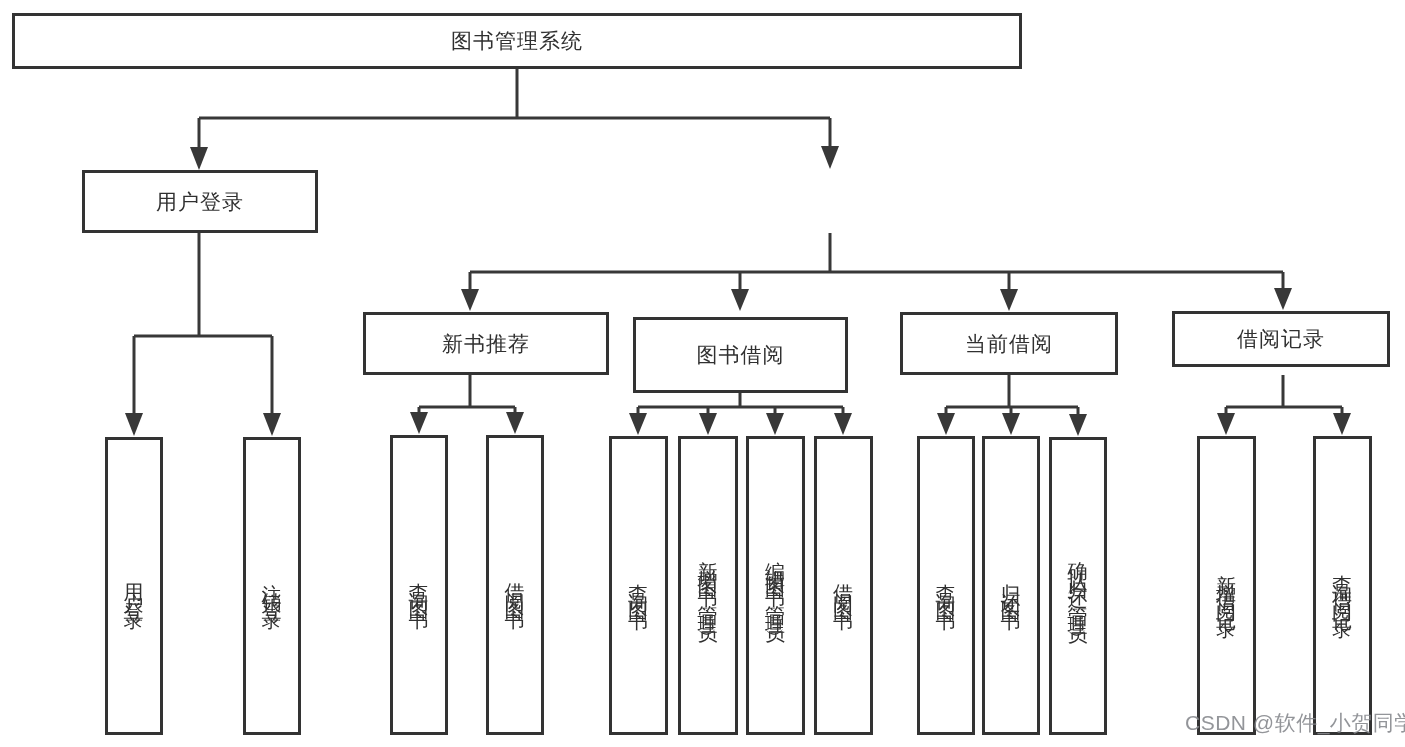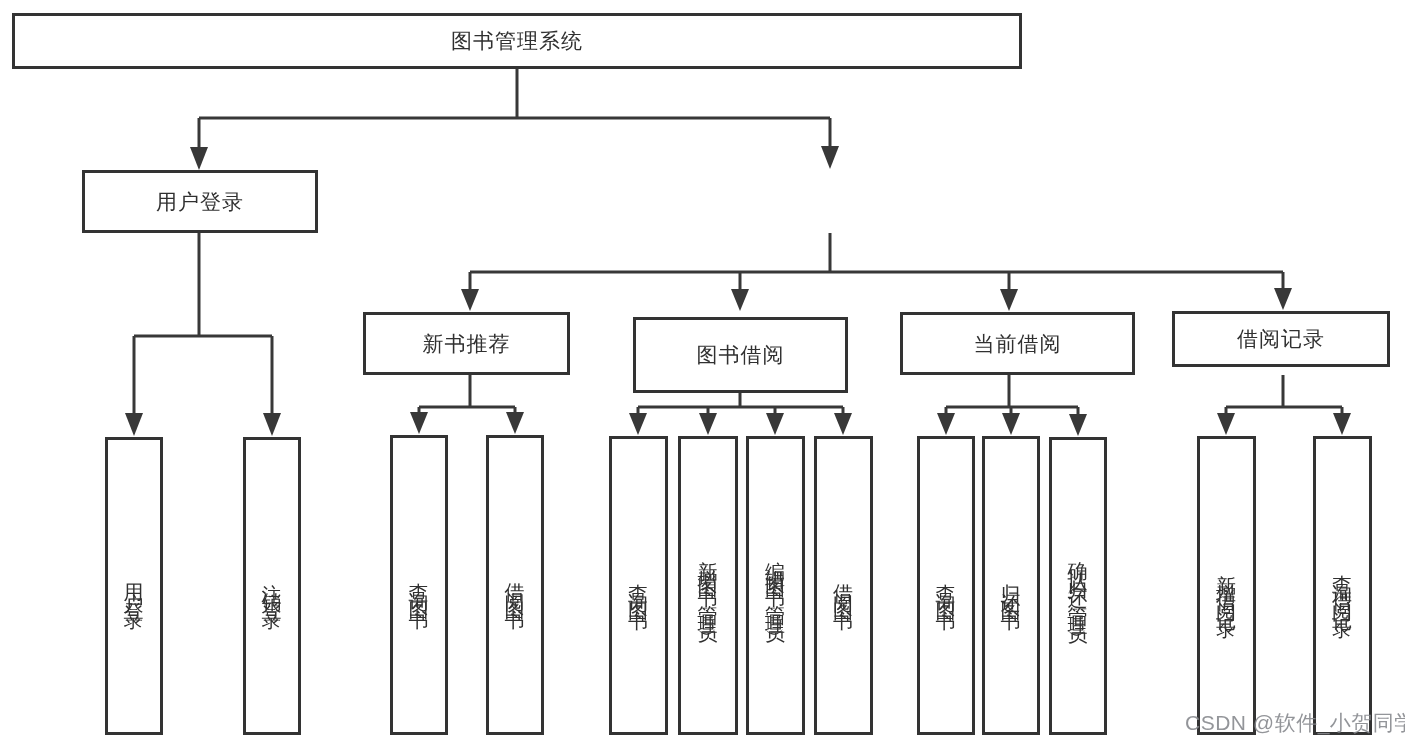--- a/index.html
+++ b/index.html
@@ -113,23 +113,23 @@
       <polygon points="1069,414 1087,414 1078,436"></polygon>
       <polygon points="1217,413 1235,413 1226,435"></polygon>
       <polygon points="1333,413 1351,413 1342,435"></polygon>
     </g>
   </svg>
 
   <div class="node h" style="left:12px; top:13px; width:1010px; height:56px;">图书管理系统</div>
 
   <div class="node h" style="left:82px; top:170px; width:236px; height:63px;">用户登录</div>
 
-  <div class="node h" style="left:363px; top:312px; width:207px; height:63px;">新书推荐</div>
+  <div class="node h" style="left:363px; top:312px; width:246px; height:63px;">新书推荐</div>
   <div class="node h" style="left:633px; top:317px; width:215px; height:76px;">图书借阅</div>
-  <div class="node h" style="left:900px; top:312px; width:235px; height:63px;">当前借阅</div>
+  <div class="node h" style="left:900px; top:312px; width:218px; height:63px;">当前借阅</div>
   <div class="node h" style="left:1172px; top:311px; width:218px; height:56px;">借阅记录</div>
 
   <div class="node v" style="left:105px; top:437px; width:58px; height:298px;">用户登录</div>
   <div class="node v" style="left:243px; top:437px; width:58px; height:298px;">注销登录</div>
 
   <div class="node v" style="left:390px; top:435px; width:58px; height:300px;">查询图书</div>
   <div class="node v" style="left:486px; top:435px; width:58px; height:300px;">借阅图书</div>
 
   <div class="node v" style="left:609px; top:436px; width:59px; height:299px;">查询图书</div>
   <div class="node v" style="left:678px; top:436px; width:60px; height:299px;">新增图书（管理员）</div>

